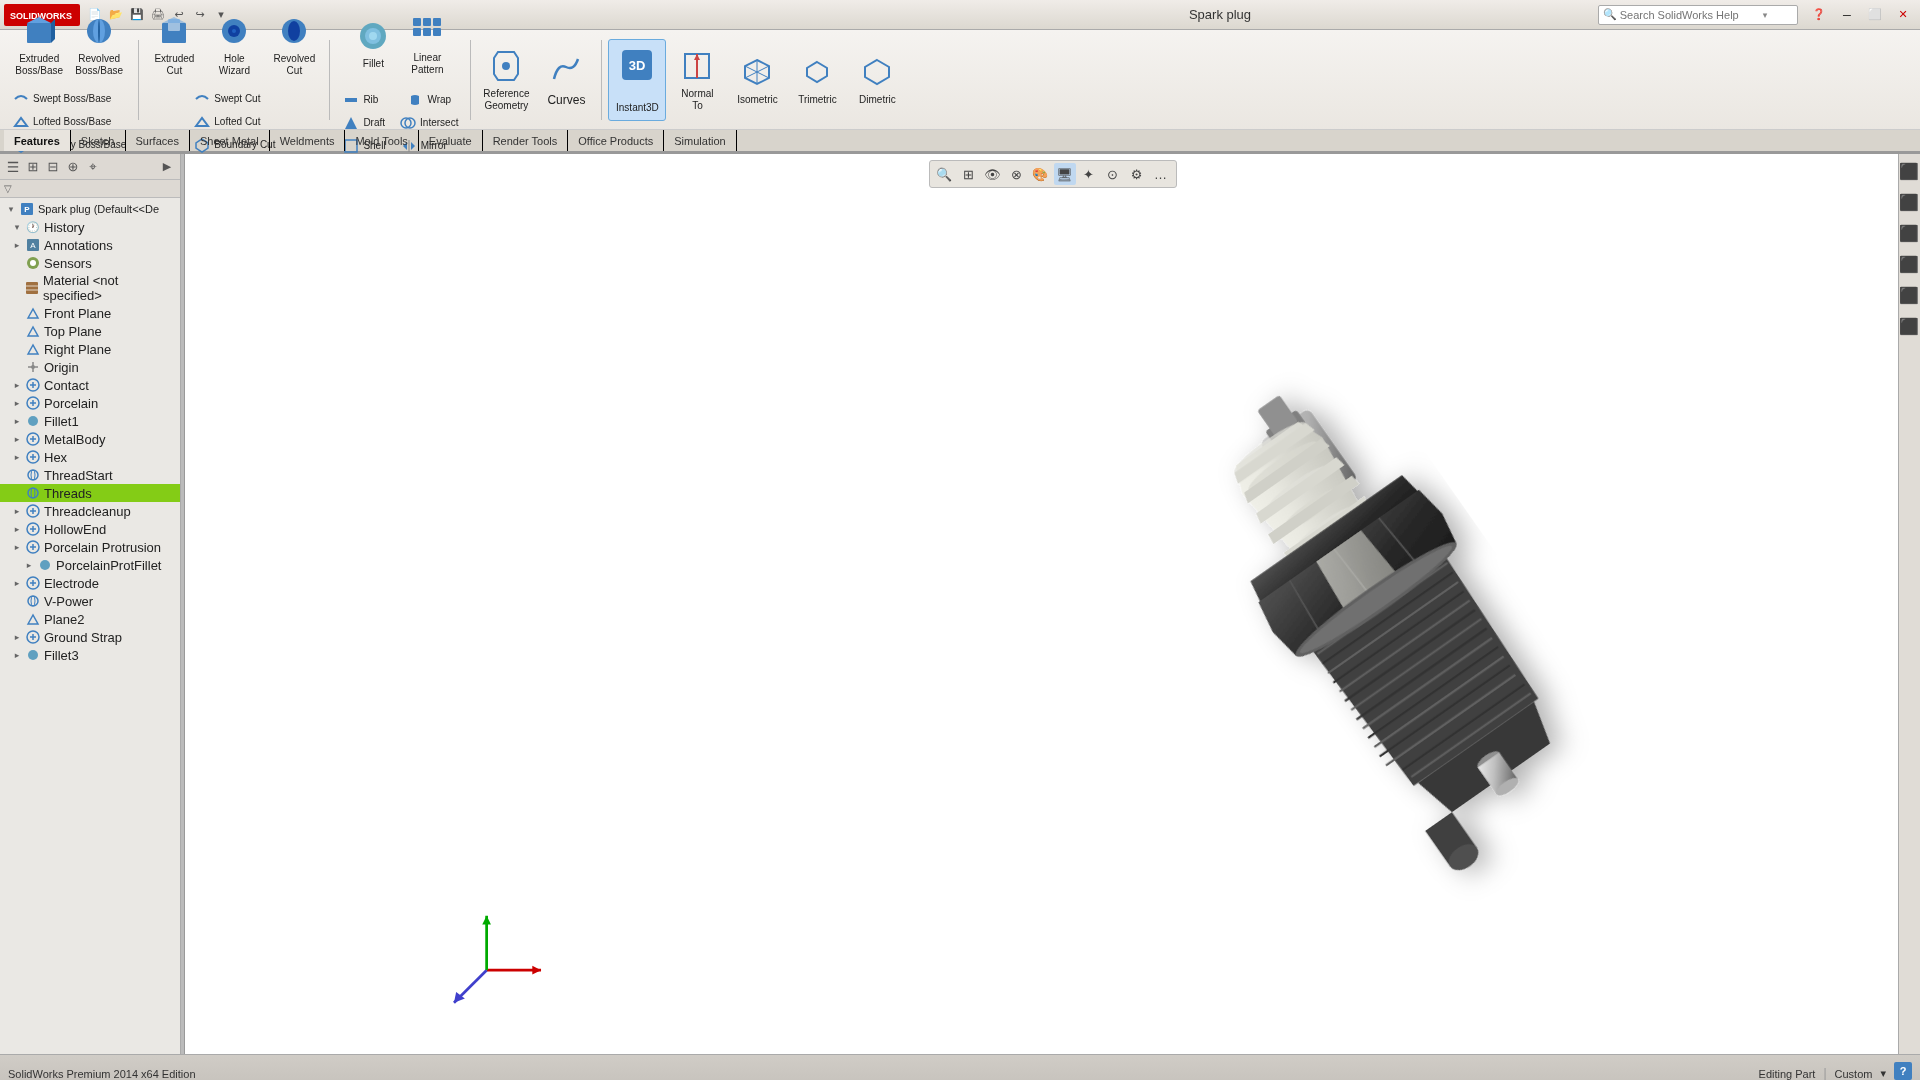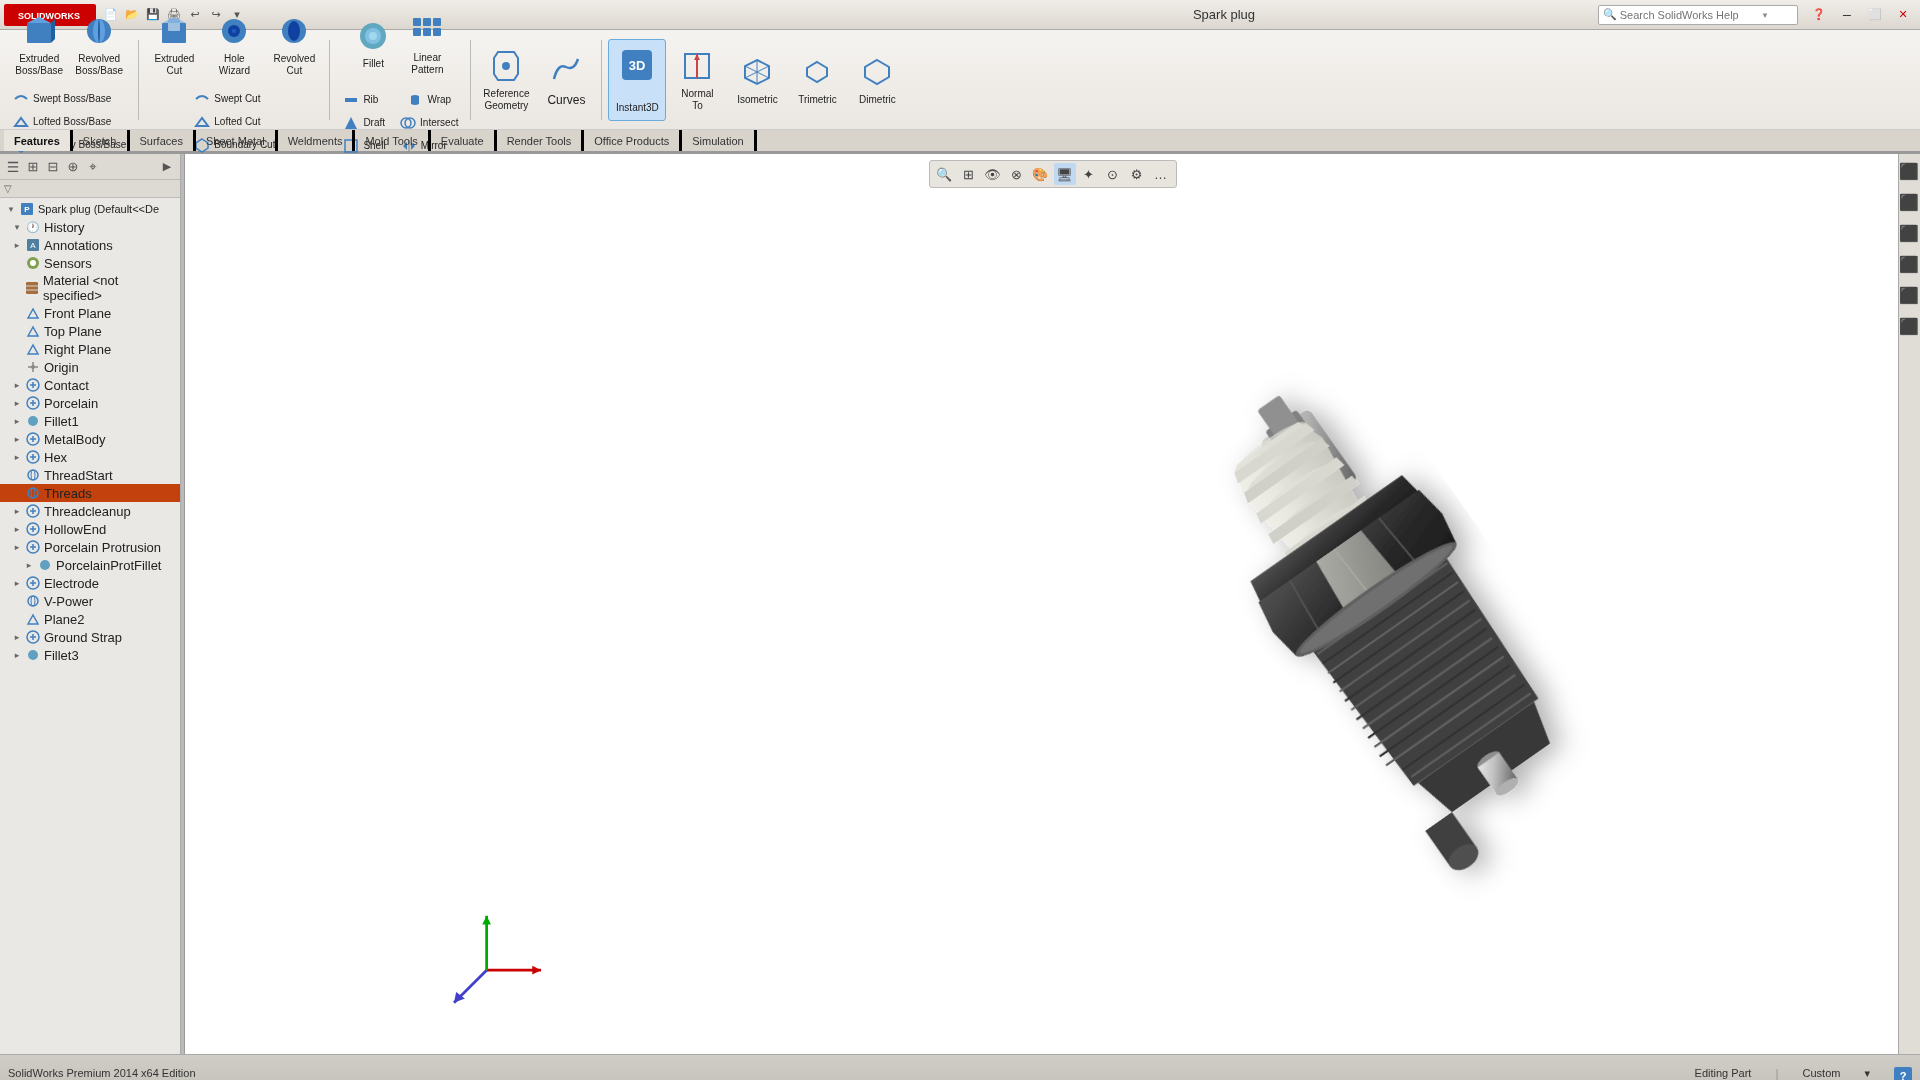--- a/index.html
+++ b/index.html
@@ -8,21 +8,21 @@
     
     #titlebar {
       height: 30px;
       background: linear-gradient(to bottom, #f0ece8, #dcd8d0);
       display: flex;
       align-items: center;
       border-bottom: 1px solid #aaa;
       padding: 0 4px;
     }
     #sw-logo {
-      width: 92px;
+      width: 76px;
       height: 22px;
       background: #cc0000;
       border-radius: 2px;
       display: flex;
       align-items: center;
       justify-content: center;
       color: white;
       font-size: 9px;
       font-weight: bold;
       margin-right: 6px;
@@ -145,21 +145,21 @@
       background: #d8d4cc;
       border-bottom: 1px solid #999;
       padding-left: 4px;
     }
 
     .tab-item {
       padding: 2px 10px;
       cursor: pointer;
       font-size: 11px;
       color: #333;
-      border-right: 3px solid #000000;
+      border-right: 1px solid #000000;
       height: 100%;
       display: flex;
       align-items: center;
     }
     .tab-item.active {
       background: #e8e4de;
       font-weight: bold;
       color: #111;
     }
 
@@ -197,21 +197,21 @@
 
     .tree-item {
       display: flex;
       align-items: center;
       padding: 1px 4px;
       cursor: pointer;
       font-size: 11px;
       color: #222;
       min-height: 18px;
     }
-    .tree-item.selected { background: #c2410c; }
+    .tree-item.selected { background: #84cc16; }
 
     .tree-expand {
       width: 14px;
       height: 14px;
       display: flex;
       align-items: center;
       justify-content: center;
       font-size: 9px;
       color: #666;
       margin-right: 1px;
@@ -1095,20 +1095,20 @@
       <div class="rp-btn" style="font-size:16px;">⬛</div>
       <div class="rp-btn" style="font-size:16px;">⬛</div>
       <div class="rp-btn" style="font-size:16px;">⬛</div>
       <div class="rp-btn" style="font-size:16px;">⬛</div>
       <div class="rp-btn" style="font-size:16px;">⬛</div>
     </div>
   </div>
 
 </div>
 
-<div id="status-bar" style="position:fixed;bottom:0;left:0;right:0;height:26px;background:linear-gradient(to bottom,#d0ccc6,#c8c4be);border-top:1px solid #aaa;display:flex;align-items:flex-start;padding:12px 8px;gap:24px;">
+<div id="status-bar" style="position:fixed;bottom:0;left:0;right:0;height:26px;background:linear-gradient(to bottom,#d0ccc6,#c8c4be);border-top:1px solid #aaa;display:flex;align-items:flex-end;padding:0 8px;gap:8px;">
   <span id="status-left" style="flex:1;font-size:11px;color:#333;">SolidWorks Premium 2014 x64 Edition</span>
   <span style="font-size:11px;color:#333;">Editing Part</span>
   <span style="color:#999;">|</span>
   <span style="font-size:11px;color:#333;">Custom</span>
   <span style="font-size:11px;color:#333;cursor:pointer;">▾</span>
   <div style="width:18px;height:18px;background:#4080c0;border-radius:2px;display:flex;align-items:center;justify-content:center;color:white;font-size:11px;font-weight:bold;cursor:pointer;">?</div>
 </div>
 
 </body></html>

